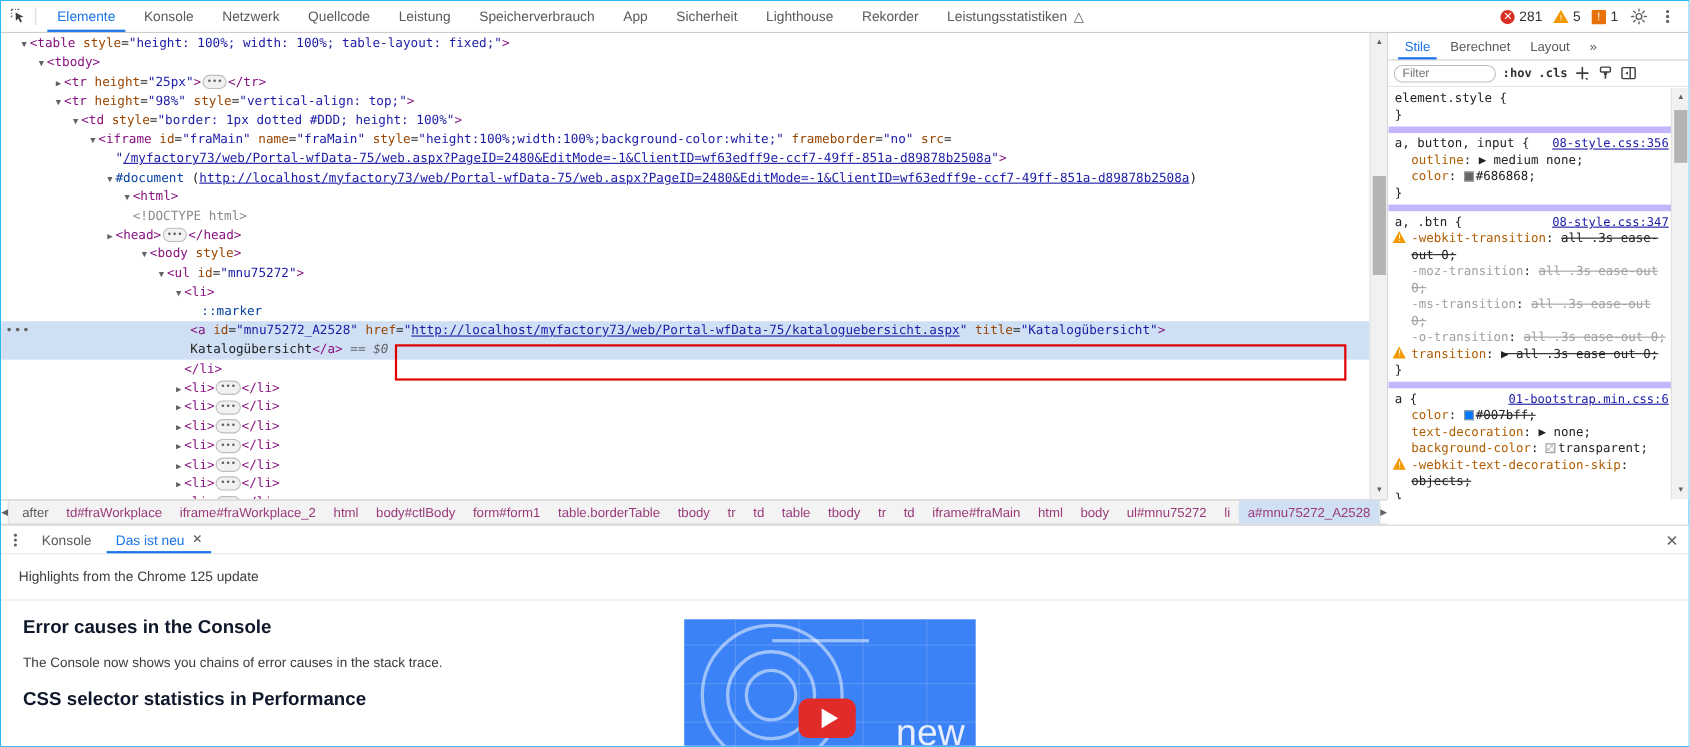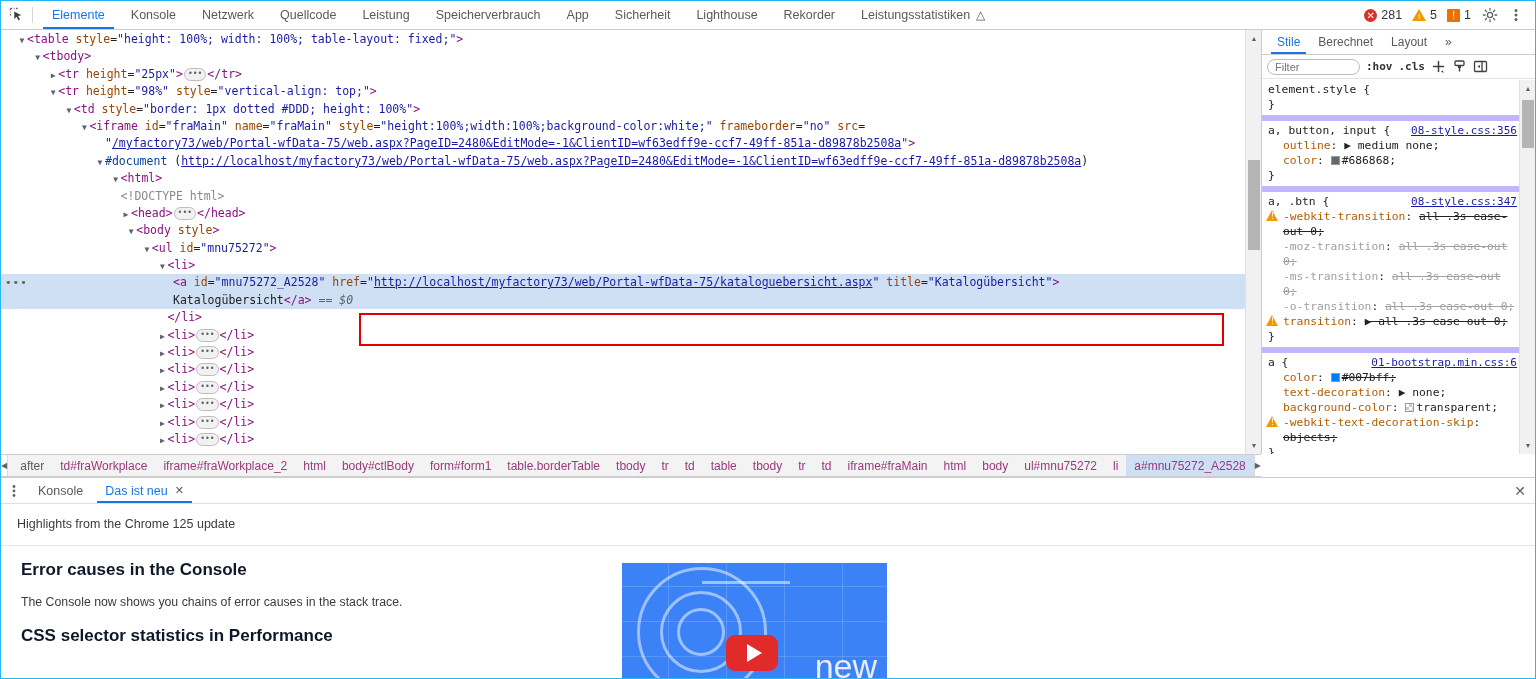--- a/index.html
+++ b/index.html
@@ -447,24 +447,25 @@
           <div class="node" style="padding-left: 16px;"><span class="tri open"></span><span class="punct">&lt;</span><span class="tag">table</span> <span class="attr">style</span>=<span class="val">"height: 100%; width: 100%; table-layout: fixed;"</span><span class="punct">&gt;</span></div>
           <div class="node" style="padding-left: 31.6px;"><span class="tri open"></span><span class="punct">&lt;</span><span class="tag">tbody</span><span class="punct">&gt;</span></div>
           <div class="node" style="padding-left: 47.2px;"><span class="tri closed"></span><span class="punct">&lt;</span><span class="tag">tr</span> <span class="attr">height</span>=<span class="val">"25px"</span><span class="punct">&gt;</span><span class="ellipsis-chip">•••</span><span class="punct">&lt;/</span><span class="tag">tr</span><span class="punct">&gt;</span></div>
           <div class="node" style="padding-left: 47.2px;"><span class="tri open"></span><span class="punct">&lt;</span><span class="tag">tr</span> <span class="attr">height</span>=<span class="val">"98%"</span> <span class="attr">style</span>=<span class="val">"vertical-align: top;"</span><span class="punct">&gt;</span></div>
           <div class="node" style="padding-left: 62.8px;"><span class="tri open"></span><span class="punct">&lt;</span><span class="tag">td</span> <span class="attr">style</span>=<span class="val">"border: 1px dotted #DDD; height: 100%"</span><span class="punct">&gt;</span></div>
           <div class="node" style="padding-left: 78.4px;"><span class="tri open"></span><span class="punct">&lt;</span><span class="tag">iframe</span> <span class="attr">id</span>=<span class="val">"fraMain"</span> <span class="attr">name</span>=<span class="val">"fraMain"</span> <span class="attr">style</span>=<span class="val">"height:100%;width:100%;background-color:white;"</span> <span class="attr">frameborder</span>=<span class="val">"no"</span> <span class="attr">src</span>=</div>
           <div class="node" style="padding-left: 94px;"><span class="tri blank"></span><span class="val">"</span><span class="link">/myfactory73/web/Portal-wfData-75/web.aspx?PageID=2480&amp;EditMode=-1&amp;ClientID=wf63edff9e-ccf7-49ff-851a-d89878b2508a</span><span class="val">"</span><span class="punct">&gt;</span></div>
           <div class="node" style="padding-left: 94px;"><span class="tri open"></span><span class="pseudo">#document</span> <span class="txt">(</span><span class="link">http://localhost/myfactory73/web/Portal-wfData-75/web.aspx?PageID=2480&amp;EditMode=-1&amp;ClientID=wf63edff9e-ccf7-49ff-851a-d89878b2508a</span><span class="txt">)</span></div>
           <div class="node" style="padding-left: 109.6px;"><span class="tri open"></span><span class="punct">&lt;</span><span class="tag">html</span><span class="punct">&gt;</span></div>
           <div class="node" style="padding-left: 109.6px;"><span class="tri blank"></span><span class="comment">&lt;!DOCTYPE html&gt;</span></div>
-          <div class="node" style="padding-left: 120px;"><span class="tri closed"></span><span class="punct">&lt;</span><span class="tag">head</span><span class="punct">&gt;</span><span class="ellipsis-chip">•••</span><span class="punct">&lt;/</span><span class="tag">head</span><span class="punct">&gt;</span></div>
+          <div class="node" style="padding-left: 94px;"><span class="tri closed"></span><span class="punct">&lt;</span><span class="tag">head</span><span class="punct">&gt;</span><span class="ellipsis-chip">•••</span><span class="punct">&lt;/</span><span class="tag">head</span><span class="punct">&gt;</span></div>
           <div class="node" style="padding-left: 125.2px;"><span class="tri open"></span><span class="punct">&lt;</span><span class="tag">body</span> <span class="attr">style</span><span class="punct">&gt;</span></div>
           <div class="node" style="padding-left: 140.8px;"><span class="tri open"></span><span class="punct">&lt;</span><span class="tag">ul</span> <span class="attr">id</span>=<span class="val">"mnu75272"</span><span class="punct">&gt;</span></div>
           <div class="node" style="padding-left: 156.4px;"><span class="tri open"></span><span class="punct">&lt;</span><span class="tag">li</span><span class="punct">&gt;</span></div>
+          <div class="node" style="padding-left: 172px;"><span class="tri blank"></span><span class="pseudo">::marker</span></div>
           <div class="node sel-row" style="padding-left: 172px;"><span class="gutter-dots">•••</span><div><span class="punct">&lt;</span><span class="tag">a</span> <span class="attr">id</span>=<span class="val">"mnu75272_A2528"</span> <span class="attr">href</span>=<span class="val">"</span><span class="link">http://localhost/myfactory73/web/Portal-wfData-75/kataloguebersicht.aspx</span><span class="val">"</span> <span class="attr">title</span>=<span class="val">"Katalogübersicht"</span><span class="punct">&gt;</span></div><div><span class="txt">Katalogübersicht</span><span class="punct">&lt;/</span><span class="tag">a</span><span class="punct">&gt;</span> <span class="dollar">== $0</span></div></div>
           <div class="node" style="padding-left: 156.4px;"><span class="tri blank"></span><span class="punct">&lt;/</span><span class="tag">li</span><span class="punct">&gt;</span></div>
           <div class="node" style="padding-left: 156.4px;"><span class="tri closed"></span><span class="punct">&lt;</span><span class="tag">li</span><span class="punct">&gt;</span><span class="ellipsis-chip">•••</span><span class="punct">&lt;/</span><span class="tag">li</span><span class="punct">&gt;</span></div>
           <div class="node" style="padding-left: 156.4px;"><span class="tri closed"></span><span class="punct">&lt;</span><span class="tag">li</span><span class="punct">&gt;</span><span class="ellipsis-chip">•••</span><span class="punct">&lt;/</span><span class="tag">li</span><span class="punct">&gt;</span></div>
           <div class="node" style="padding-left: 156.4px;"><span class="tri closed"></span><span class="punct">&lt;</span><span class="tag">li</span><span class="punct">&gt;</span><span class="ellipsis-chip">•••</span><span class="punct">&lt;/</span><span class="tag">li</span><span class="punct">&gt;</span></div>
           <div class="node" style="padding-left: 156.4px;"><span class="tri closed"></span><span class="punct">&lt;</span><span class="tag">li</span><span class="punct">&gt;</span><span class="ellipsis-chip">•••</span><span class="punct">&lt;/</span><span class="tag">li</span><span class="punct">&gt;</span></div>
           <div class="node" style="padding-left: 156.4px;"><span class="tri closed"></span><span class="punct">&lt;</span><span class="tag">li</span><span class="punct">&gt;</span><span class="ellipsis-chip">•••</span><span class="punct">&lt;/</span><span class="tag">li</span><span class="punct">&gt;</span></div>
           <div class="node" style="padding-left: 156.4px;"><span class="tri closed"></span><span class="punct">&lt;</span><span class="tag">li</span><span class="punct">&gt;</span><span class="ellipsis-chip">•••</span><span class="punct">&lt;/</span><span class="tag">li</span><span class="punct">&gt;</span></div>
           <div class="node" style="padding-left: 156.4px;"><span class="tri closed"></span><span class="punct">&lt;</span><span class="tag">li</span><span class="punct">&gt;</span><span class="ellipsis-chip">•••</span><span class="punct">&lt;/</span><span class="tag">li</span><span class="punct">&gt;</span></div>
         </div>

